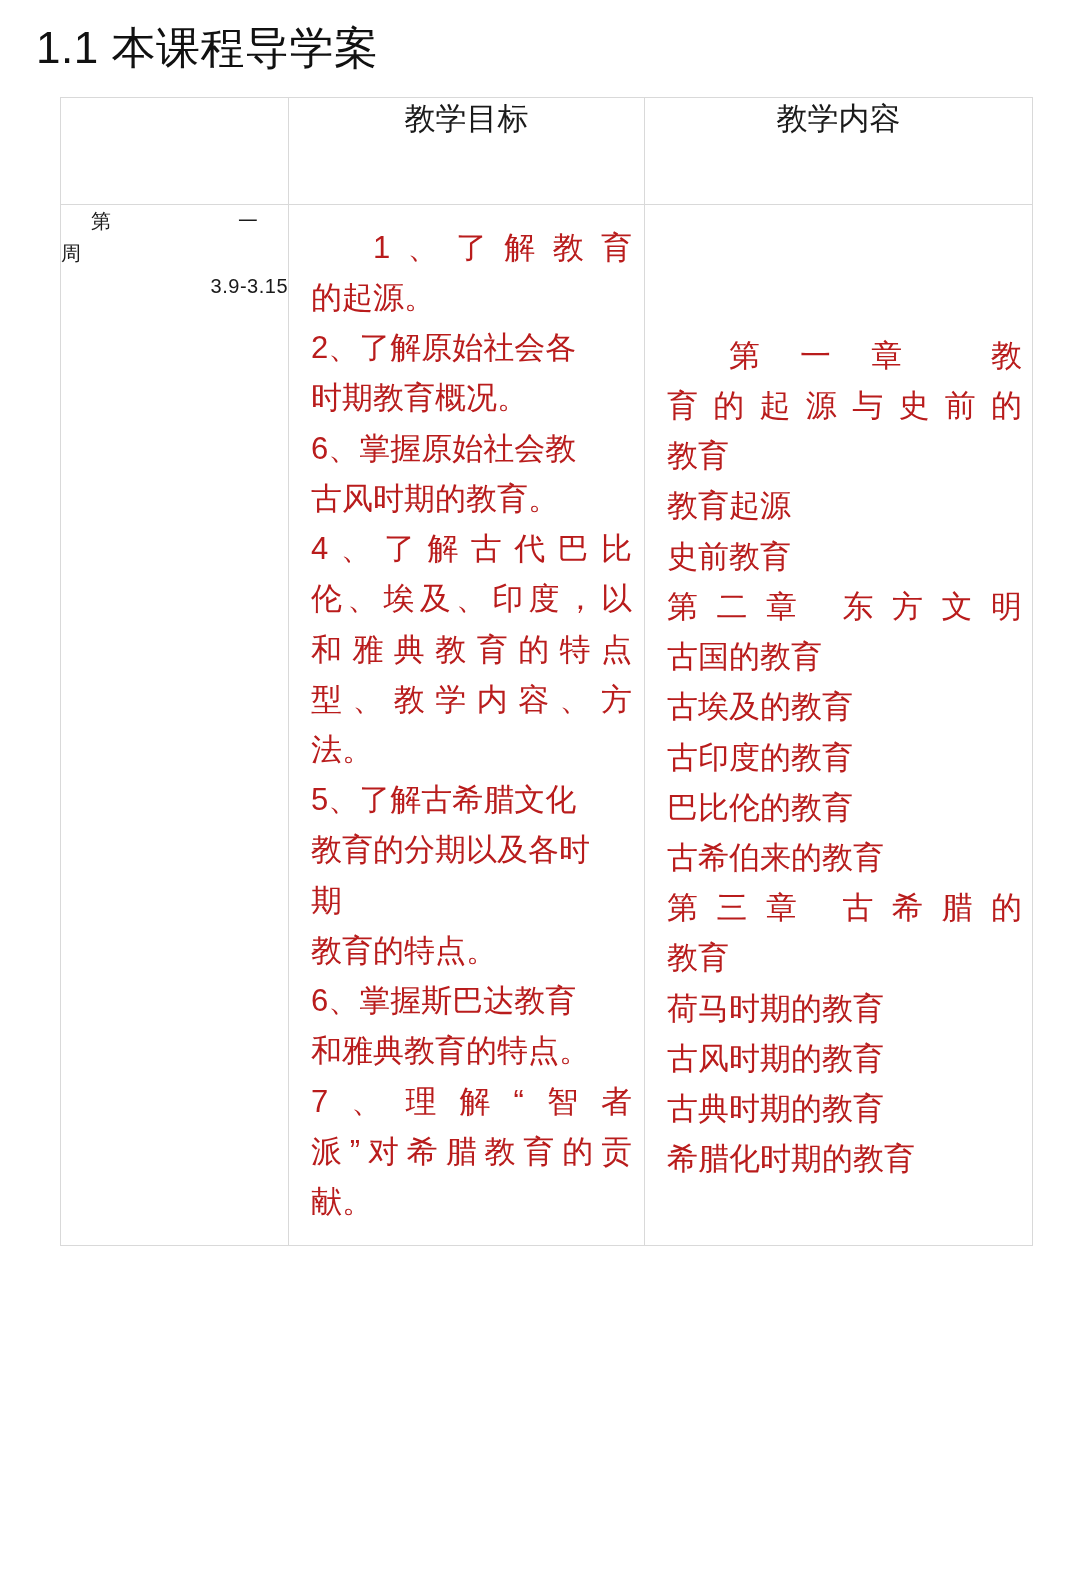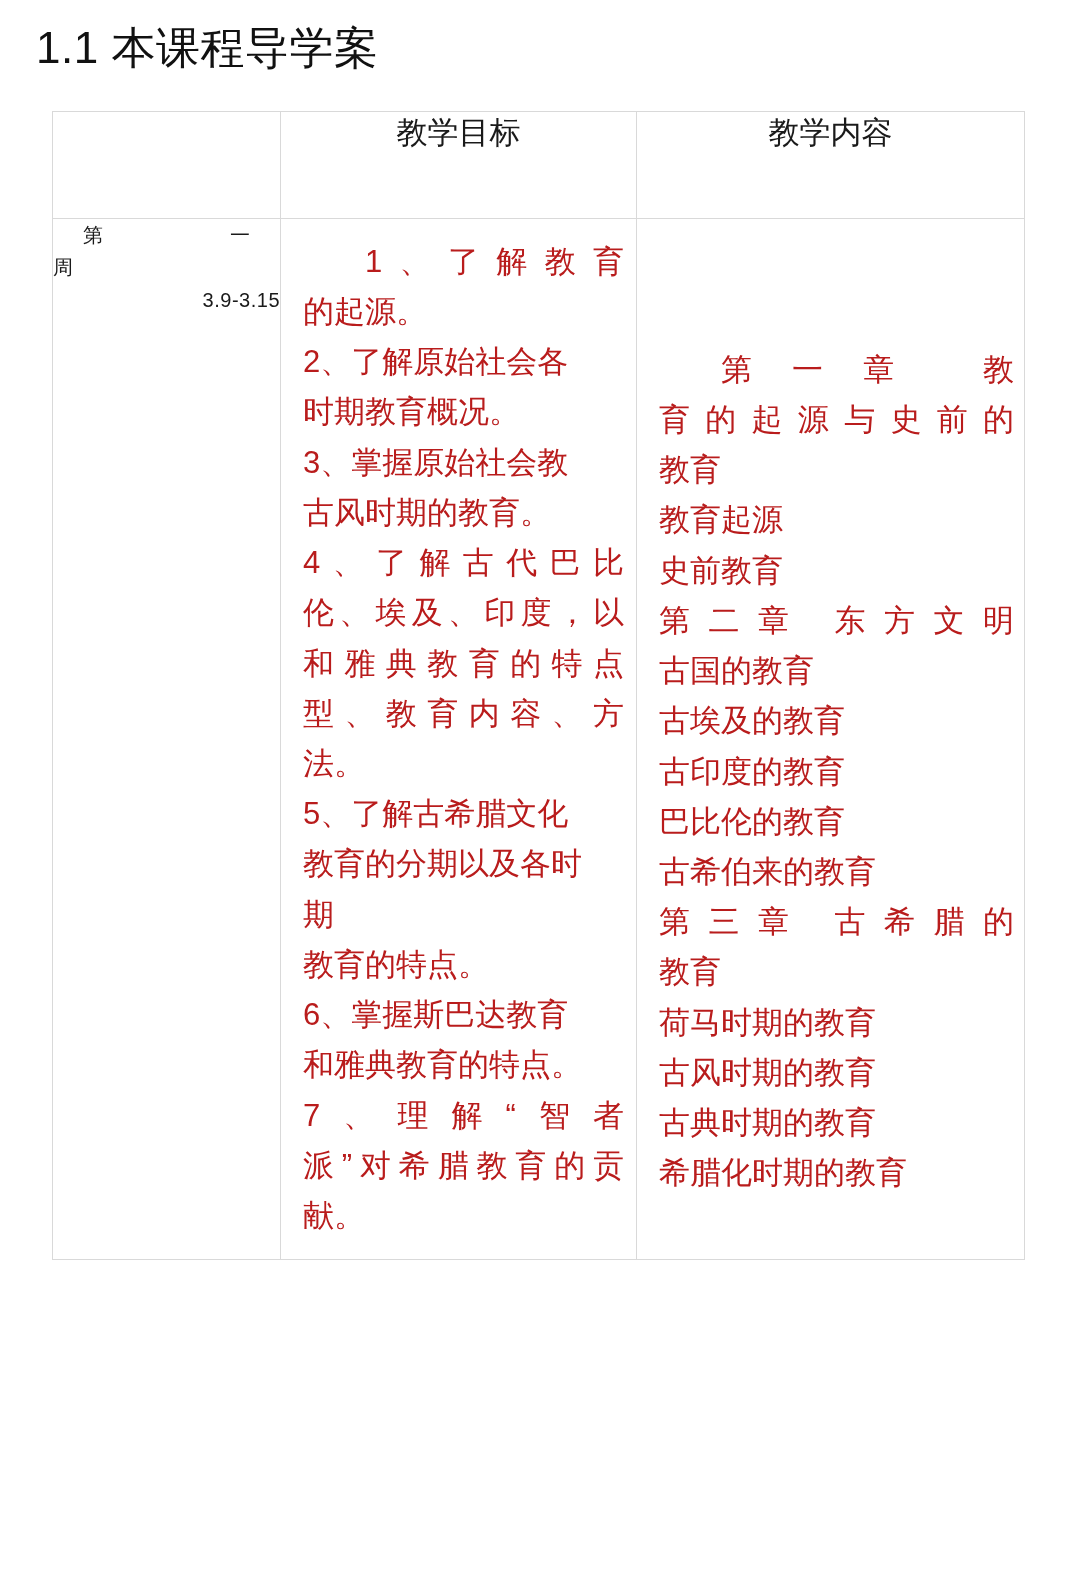--- a/index.html
+++ b/index.html
@@ -16,27 +16,27 @@
   .page {
     width: 1080px;
     box-sizing: border-box;
     padding: 22px 28px 0 28px;
   }
   .doc-title {
     font-size: 44px;
     line-height: 1.2;
     font-weight: 400;
     color: #111111;
-    margin: 0 0 36px 8px;
+    margin: 0 0 22px 8px;
     letter-spacing: 0.5px;
   }
   table.course-table {
     border-collapse: collapse;
     width: 972px;
-    margin-left: 24px;
+    margin-left: 32px;
     table-layout: fixed;
   }
   table.course-table td,
   table.course-table th {
     border: 1px solid #d9d9d9;
     vertical-align: top;
     padding: 0;
     background: #fff;
   }
   
@@ -134,26 +134,26 @@
           <div class="ln week-line">周</div>
           <div class="ln week-date">3.9-3.15</div>
         </td>
 
         <td>
           <div class="cell-body goal">
             <div class="ln indent-just">1、了解教育</div>
             <div class="ln">的起源。</div>
             <div class="ln">2、了解原始社会各</div>
             <div class="ln">时期教育概况。</div>
-            <div class="ln">3、掌握原始社会教</div>
+            <div class="ln">6、掌握原始社会教</div>
             <div class="ln">古风时期的教育。</div>
             <div class="ln just">4、了解古代巴比</div>
             <div class="ln just">伦、埃及、印度，以</div>
             <div class="ln just">和雅典教育的特点</div>
-            <div class="ln just">型、教育内容、方</div>
+            <div class="ln just">型、教学内容、方</div>
             <div class="ln">法。</div>
             <div class="ln">5、了解古希腊文化</div>
             <div class="ln">教育的分期以及各时</div>
             <div class="ln">期</div>
             <div class="ln">教育的特点。</div>
             <div class="ln">6、掌握斯巴达教育</div>
             <div class="ln">和雅典教育的特点。</div>
             <div class="ln just">7、理解“智者</div>
             <div class="ln just">派”对希腊教育的贡</div>
             <div class="ln">献。</div>

